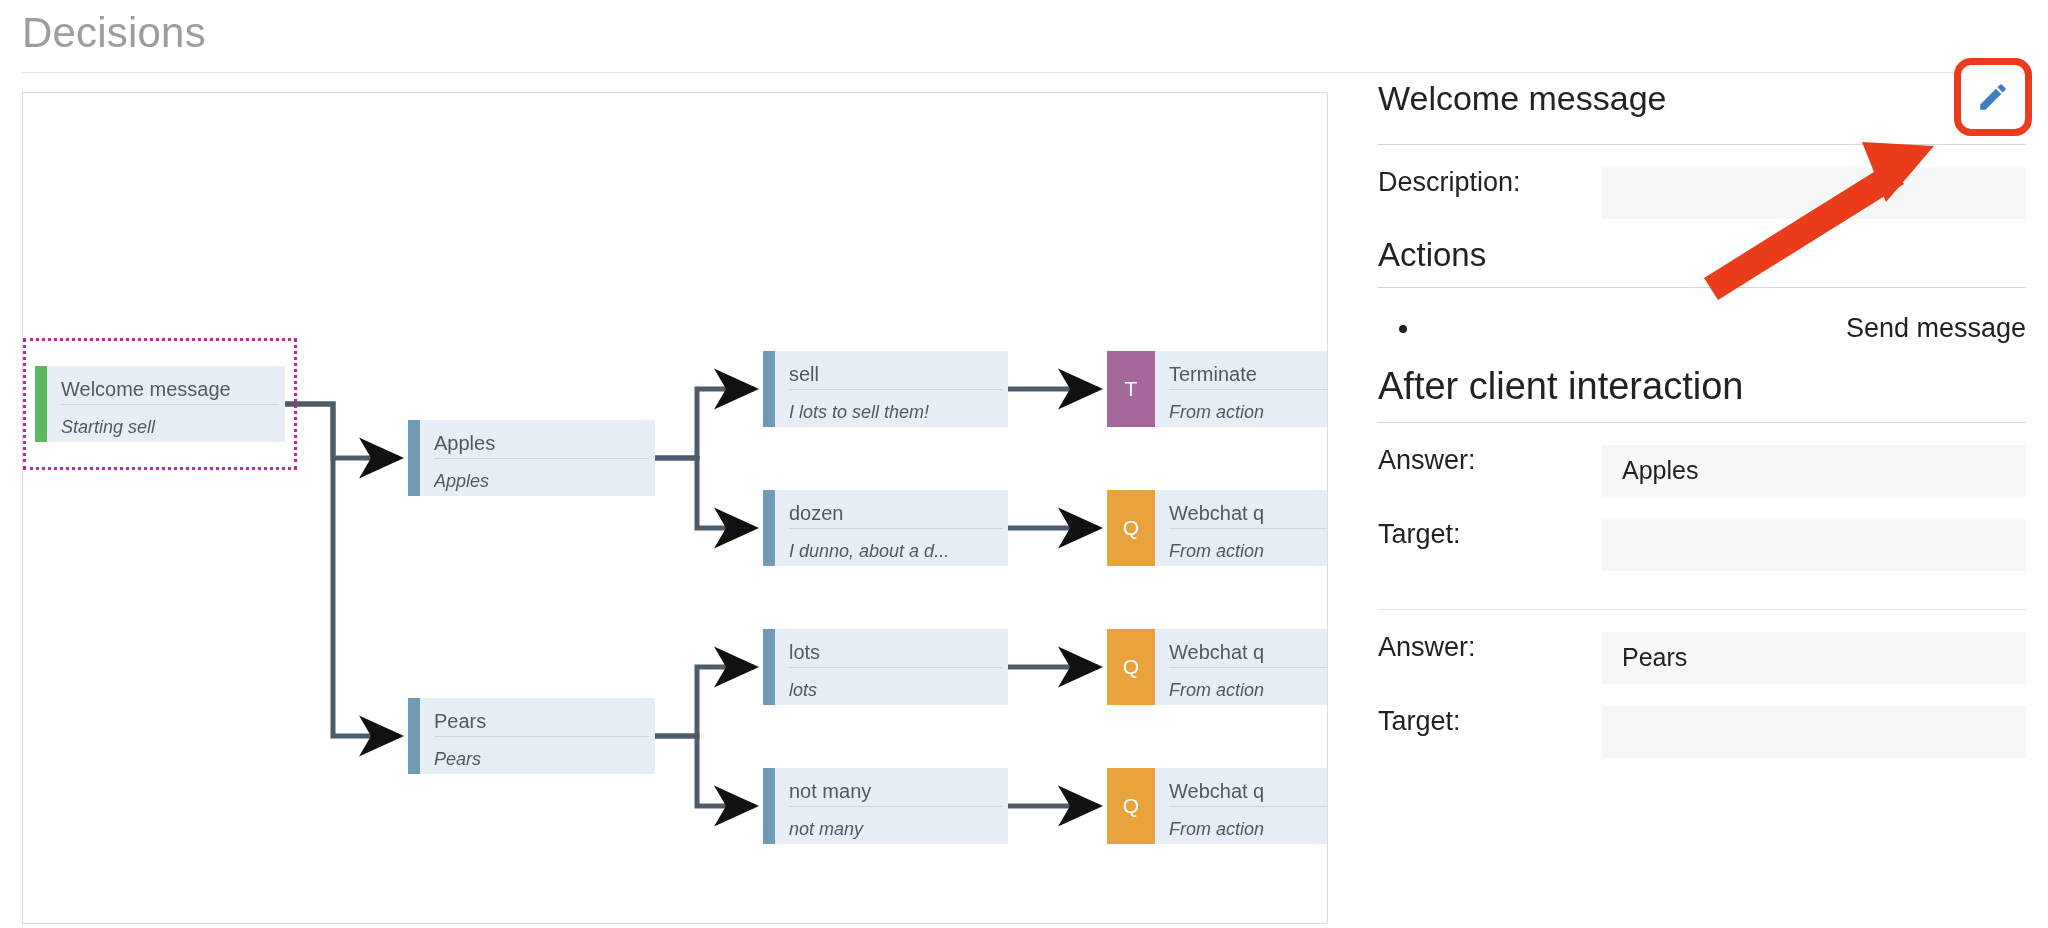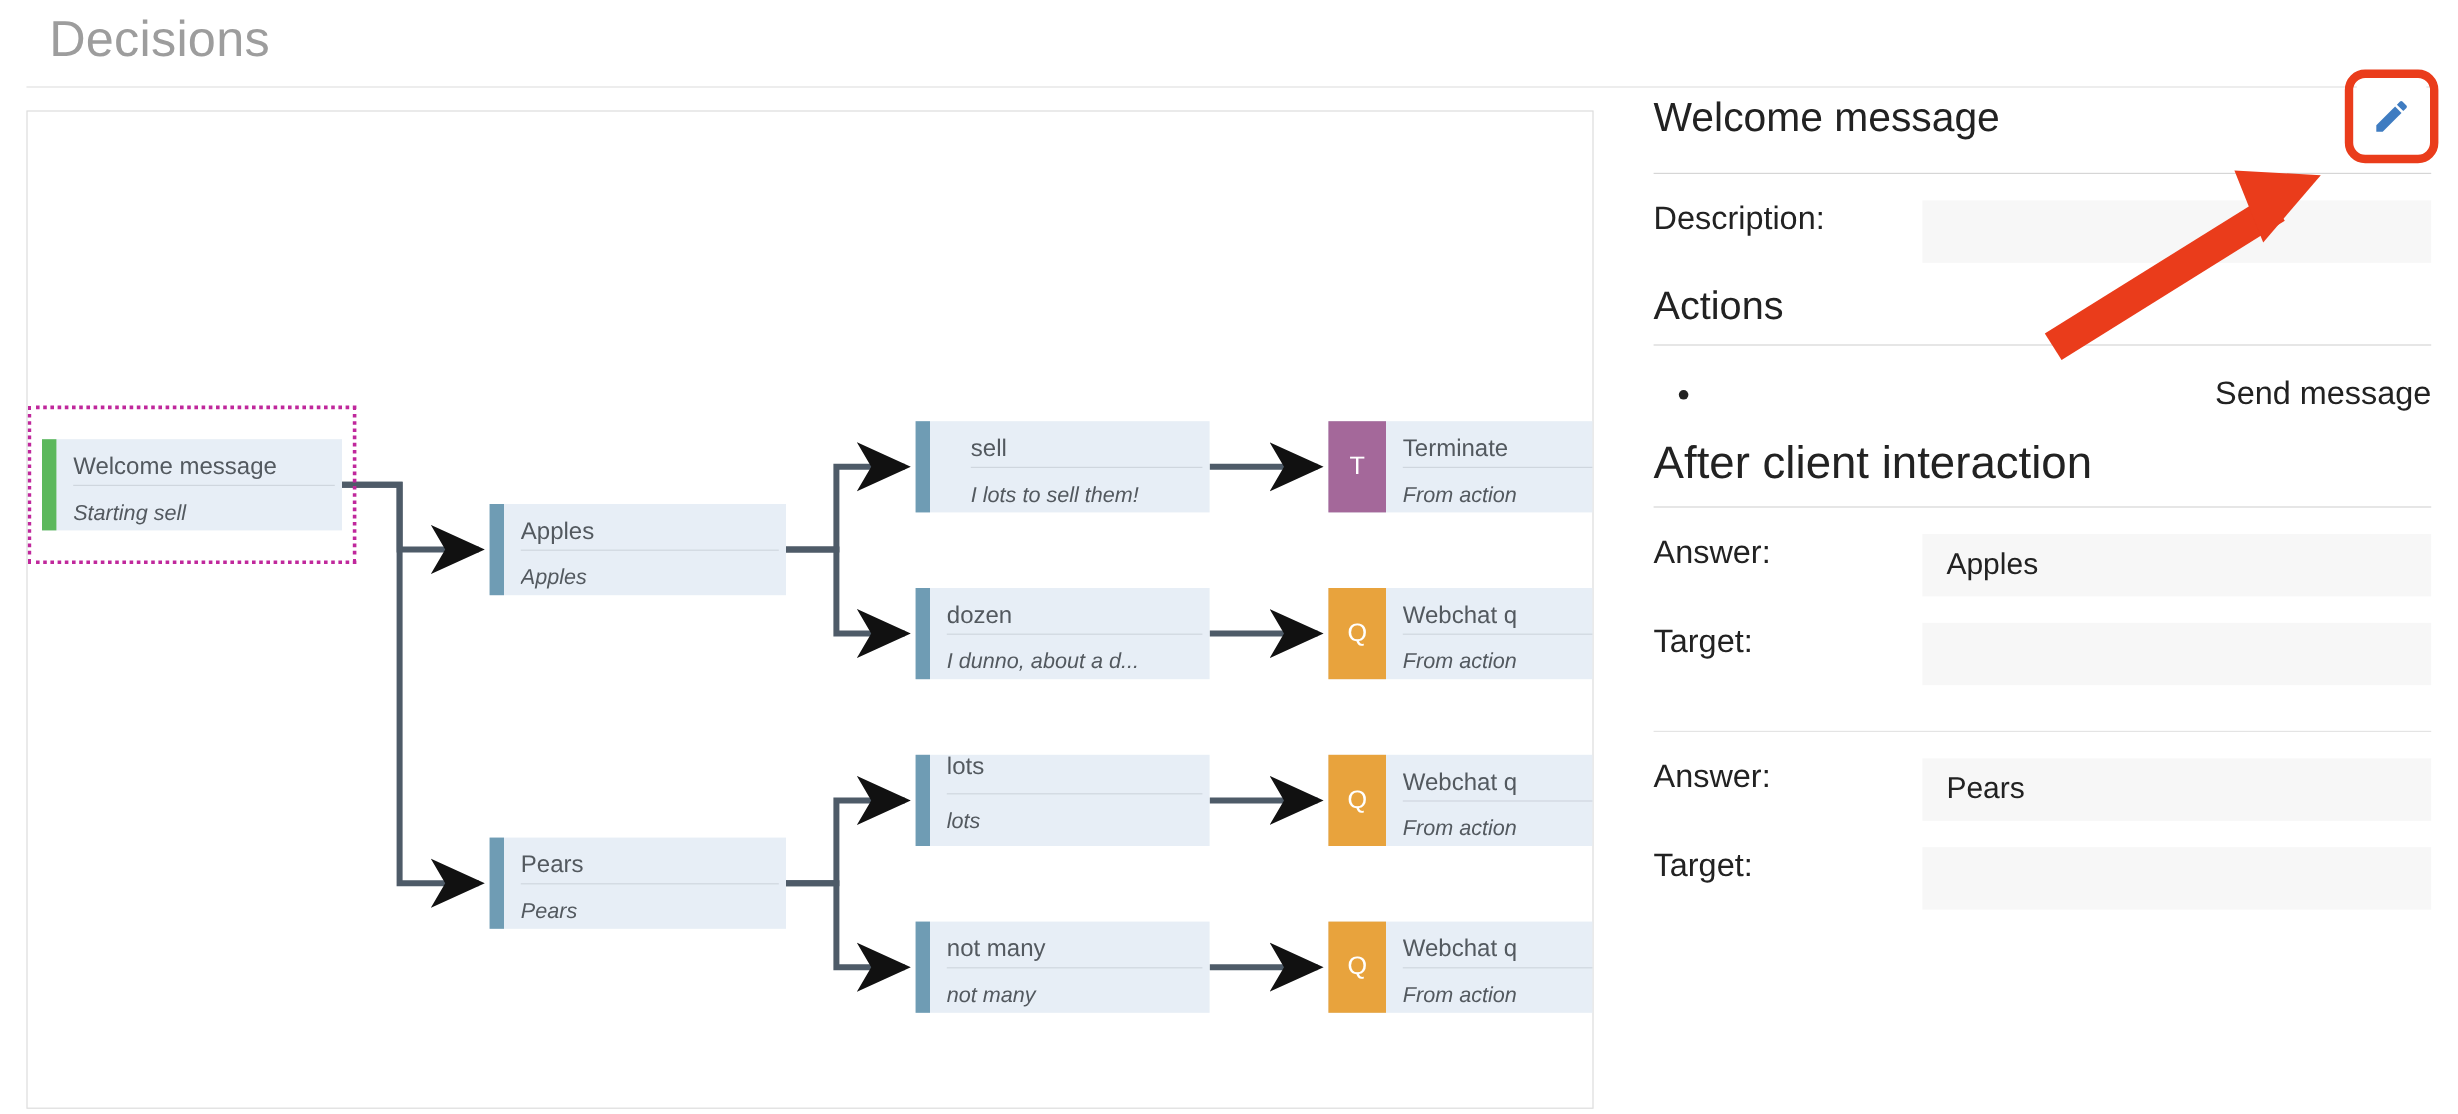--- a/index.html
+++ b/index.html
@@ -19,21 +19,20 @@
   
   #page-title {
     position: absolute;
     left: 22px;
     top: 8px;
     font-size: 42px;
     font-weight: 400;
     color: #9d9d9d;
     letter-spacing: 0.2px;
     line-height: 1.2;
-    margin-left: 19px;
   }
   #title-rule {
     position: absolute;
     left: 22px;
     top: 72px;
     width: 2008px;
     height: 1px;
     background: #e2e2e2;
   }
 
@@ -286,37 +285,37 @@
           </div>
         </div>
         <div class="node" style="left: 385px; top: 605px; width: 247px; height: 76px; background: rgb(231, 238, 246);">
           <div class="node-bar" style="background: rgb(111, 156, 180);"></div>
           <div class="node-body">
             <div class="node-title">Pears</div>
             <div class="node-sep"></div>
             <div class="node-sub">Pears</div>
           </div>
         </div>
-        <div class="node" style="left: 740px; top: 258px; width: 245px; height: 76px; background: rgb(231, 238, 246); gap: 20px;">
+        <div class="node" style="left: 740px; top: 258px; width: 245px; height: 76px; background: rgb(231, 238, 246);">
           <div class="node-bar" style="background: rgb(111, 156, 180);"></div>
           <div class="node-body">
             <div class="node-title">sell</div>
             <div class="node-sep"></div>
             <div class="node-sub">I lots to sell them!</div>
           </div>
         </div>
         <div class="node" style="left: 740px; top: 397px; width: 245px; height: 76px; background: rgb(231, 238, 246);">
           <div class="node-bar" style="background: rgb(111, 156, 180);"></div>
           <div class="node-body">
             <div class="node-title">dozen</div>
             <div class="node-sep"></div>
             <div class="node-sub">I dunno, about a d...</div>
           </div>
         </div>
-        <div class="node" style="left: 740px; top: 536px; width: 245px; height: 76px; background: rgb(231, 238, 246); align-items: flex-end;">
+        <div class="node" style="left: 740px; top: 536px; width: 245px; height: 76px; background: rgb(231, 238, 246);">
           <div class="node-bar" style="background: rgb(111, 156, 180);"></div>
           <div class="node-body">
             <div class="node-title">lots</div>
             <div class="node-sep"></div>
             <div class="node-sub">lots</div>
           </div>
         </div>
         <div class="node" style="left: 740px; top: 675px; width: 245px; height: 76px; background: rgb(231, 238, 246);">
           <div class="node-bar" style="background: rgb(111, 156, 180);"></div>
           <div class="node-body">

